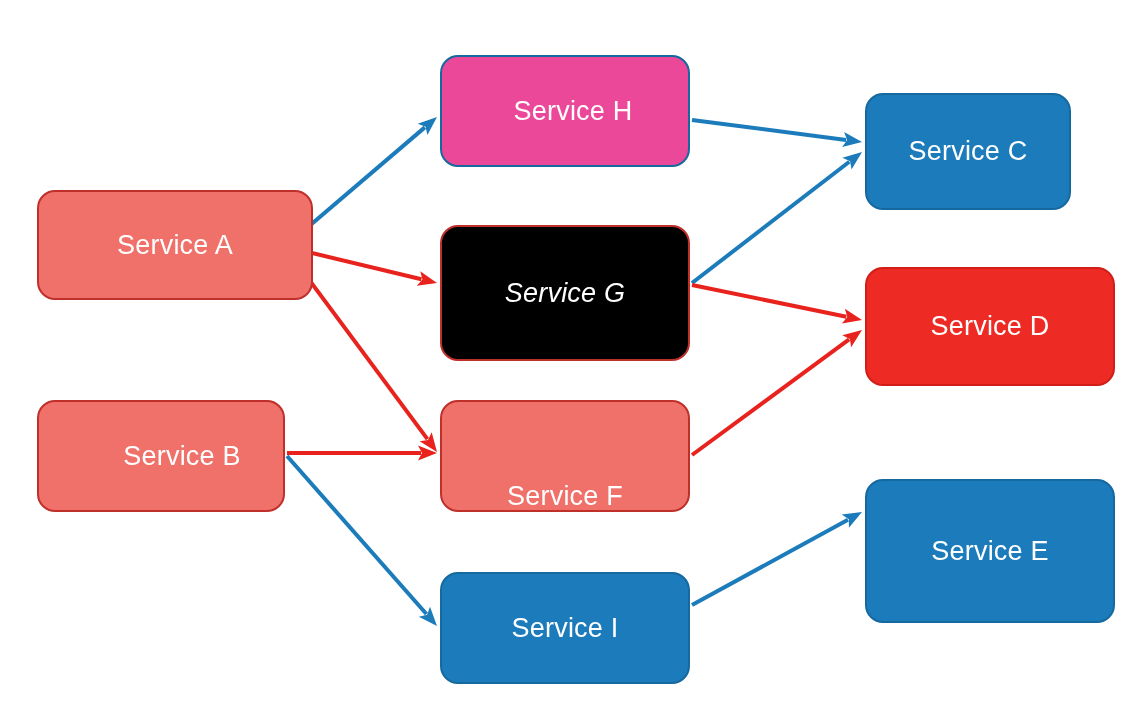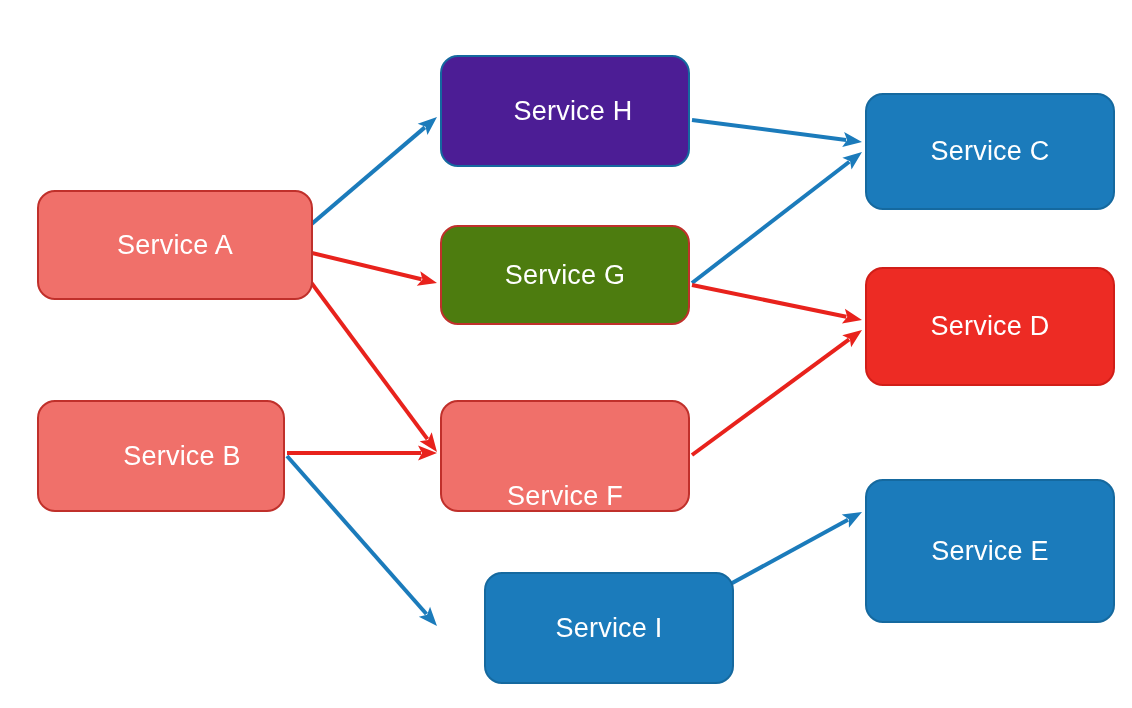--- a/index.html
+++ b/index.html
@@ -94,33 +94,33 @@
       </g>
     </svg>
 
   <div id="node-layer">
       <div class="node" style="left: 37px; top: 190px; width: 276px; height: 110px; background: rgb(240, 112, 106); border-color: rgb(192, 48, 43);">
         <span class="node-label">Service A</span>
       </div>
       <div class="node" style="left: 37px; top: 400px; width: 248px; height: 112px; background: rgb(240, 112, 106); border-color: rgb(192, 48, 43); padding-left: 42px;">
         <span class="node-label">Service B</span>
       </div>
-      <div class="node" style="left: 440px; top: 55px; width: 250px; height: 112px; background: #4c1d95; border-color: rgb(21, 105, 159); padding-left: 16px;">
+      <div class="node" style="left: 440px; top: 55px; width: 250px; height: 112px; background: #ec4899; border-color: rgb(21, 105, 159); padding-left: 16px;">
         <span class="node-label">Service H</span>
       </div>
-      <div class="node" style="left: 440px; top: 225px; width: 250px; height: 100px; background: #4d7c0f; border-color: rgb(192, 48, 43);">
+      <div class="node" style="left: 440px; top: 225px; width: 250px; height: 136px; background: #000000; border-color: rgb(192, 48, 43); font-style: italic;">
         <span class="node-label">Service G</span>
       </div>
       <div class="node" style="left: 440px; top: 400px; width: 250px; height: 112px; background: rgb(240, 112, 106); border-color: rgb(192, 48, 43); align-items: flex-end;">
         <span class="node-label">Service F</span>
       </div>
-      <div class="node" style="left: 440px; top: 572px; width: 250px; height: 112px; background: rgb(27, 123, 187); border-color: rgb(21, 105, 159); margin-left: 44px;">
+      <div class="node" style="left: 440px; top: 572px; width: 250px; height: 112px; background: rgb(27, 123, 187); border-color: rgb(21, 105, 159);">
         <span class="node-label">Service I</span>
       </div>
-      <div class="node" style="left: 865px; top: 93px; width: 250px; height: 117px; background: rgb(27, 123, 187); border-color: rgb(21, 105, 159);">
+      <div class="node" style="left: 865px; top: 93px; width: 206px; height: 117px; background: rgb(27, 123, 187); border-color: rgb(21, 105, 159);">
         <span class="node-label">Service C</span>
       </div>
       <div class="node" style="left: 865px; top: 267px; width: 250px; height: 119px; background: rgb(237, 43, 36); border-color: rgb(209, 30, 24);">
         <span class="node-label">Service D</span>
       </div>
       <div class="node" style="left: 865px; top: 479px; width: 250px; height: 144px; background: rgb(27, 123, 187); border-color: rgb(21, 105, 159);">
         <span class="node-label">Service E</span>
       </div>
     </div>
 

